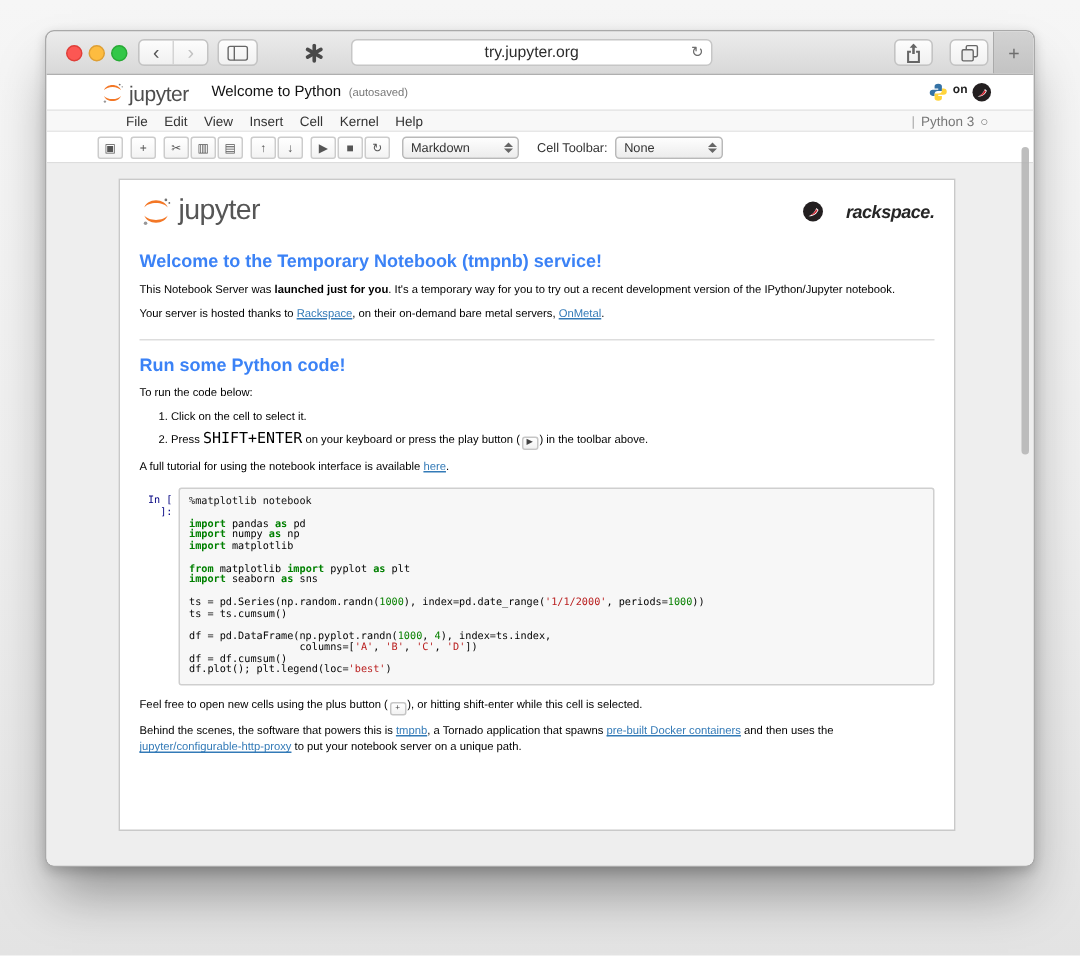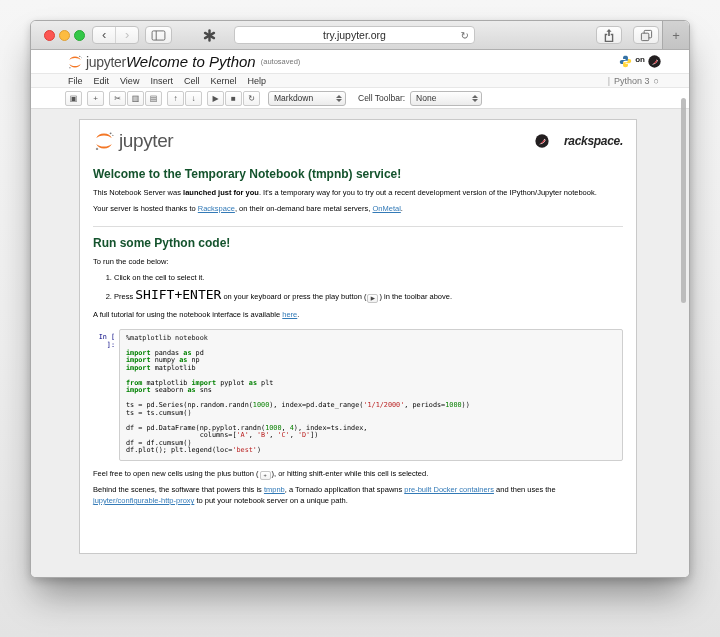--- a/index.html
+++ b/index.html
@@ -46,27 +46,27 @@
     position:absolute; right:0; top:0; bottom:0; width:27px;
     background:linear-gradient(#d2d2d2,#c3c3c3); border-left:1px solid #aaa;
     display:flex; align-items:center; justify-content:center;
     color:#6e6e6e; font-size:13px; border-radius:0 5px 0 0;
   }
   
   .content { flex:1; position:relative; background:#eee; display:flex; flex-direction:column; overflow:hidden; }
   .nb-header { background:#fff; height:23px; display:flex; align-items:center; padding:0 28px 0 36px; }
   .jp-logo { display:flex; align-items:flex-end; gap:3px; }
   .jp-logo .word { font-size:14px; color:#4e4e4e; letter-spacing:-.3px; }
-  .nb-title { font-size:15px; color:#111;font-style:italic; }
+  .nb-title { margin-left:15px; font-size:10px; color:#111; }
   .autosaved { margin-left:5px; font-size:7.5px; color:#777; }
   .hdr-right { margin-left:auto; display:flex; align-items:flex-start; gap:3px; }
   .hdr-right .on { font-size:8px; color:#222; font-weight:bold; }
   .nb-menubar {
     background:#f8f8f8; height:15px; border-top:1px solid #e7e7e7; border-bottom:1px solid #e7e7e7;
-    display:flex; align-items:center; gap:11px; padding:0 30px 0 37px; font-size:9px; color:#333;
+    display:flex; align-items:center; gap:11px; padding:0 30px 0 53px; font-size:9px; color:#333;
   }
   .mn-item { cursor:default; }
   .kernel-ind { margin-left:auto; display:flex; align-items:center; gap:4px; color:#777; font-size:9px; }
   .kernel-ind .sep { color:#aaa; }
   .kernel-ind .circ { font-size:9px; color:#777; }
   .nb-toolbar {
     background:#fff; height:21px; border-bottom:1px solid #ddd;
     display:flex; align-items:center; gap:5px; padding:0 10px 0 34px;
   }
   .tb-group { display:flex; gap:1px; }
@@ -92,34 +92,34 @@
   .nb-page { flex:1; background:#eee; position:relative; overflow:hidden; }
   .nb-container {
     width:558px; height:435px; margin:10px 0 0 48px; background:#fff;
     border:1px solid #c9c9c9; padding:10px 13px; font-size:7.5px; color:#000;
   }
   .brand-row { display:flex; align-items:center; }
   .brand-jup { display:flex; align-items:flex-end; gap:4px; }
   .brand-jup .word { font-size:19px; color:#565656; letter-spacing:-.4px; }
   .brand-rack { margin-left:auto; display:flex; align-items:center; gap:3px; }
   .brand-rack .word { font-size:12px; font-weight:bold; font-style:italic; color:#262626; letter-spacing:-.3px;margin-left:12px; }
-  h2.nb-h { font-size:12px; font-weight:bold; color:#14532d; margin:15px 0 7px; }
+  h2.nb-h { font-size:12px; font-weight:bold; color:#3b82f6; margin:15px 0 7px; }
   p.nb-p { margin:5px 0; line-height:1.45; }
   .warnbox {
     background:#fcf8e3; border:1px solid #faf2cc; border-radius:3px;
     margin:9px 12px; padding:7px 10px; color:#8a6d3b;
   }
   .warnbox .wt { font-weight:bold; margin-bottom:4px; }
   hr.nb-hr { border:none; border-top:1px solid #ddd; margin:11px 0 9px; }
   ol.nb-ol { margin:5px 0 6px 0; padding-left:21px; }
   ol.nb-ol li { margin:2.5px 0; line-height:1.4; }
   .lnk { color:#337ab7; text-decoration:underline; cursor:pointer; }
   .seg-b { font-weight:bold; }
   .seg-i { font-style:italic; }
-  .seg-code { font-family:"DejaVu Sans Mono",monospace; font-size:13px; }
+  .seg-code { font-family:"DejaVu Sans Mono",monospace; font-size:10px; }
   .inline-btn {
     display:inline-flex; align-items:center; justify-content:center;
     min-width:11px; height:9px; border:1px solid #c6c6c6; border-radius:2px;
     background:linear-gradient(#fff,#f2f2f2); font-size:5.5px; color:#444;
     margin:0 1px; vertical-align:-1px;
   }
   
   .cell { display:flex; margin:8px 0 8px -6px; }
   .prompt {
     flex:0 0 32px; text-align:right; padding:4px 4px 0 0;

